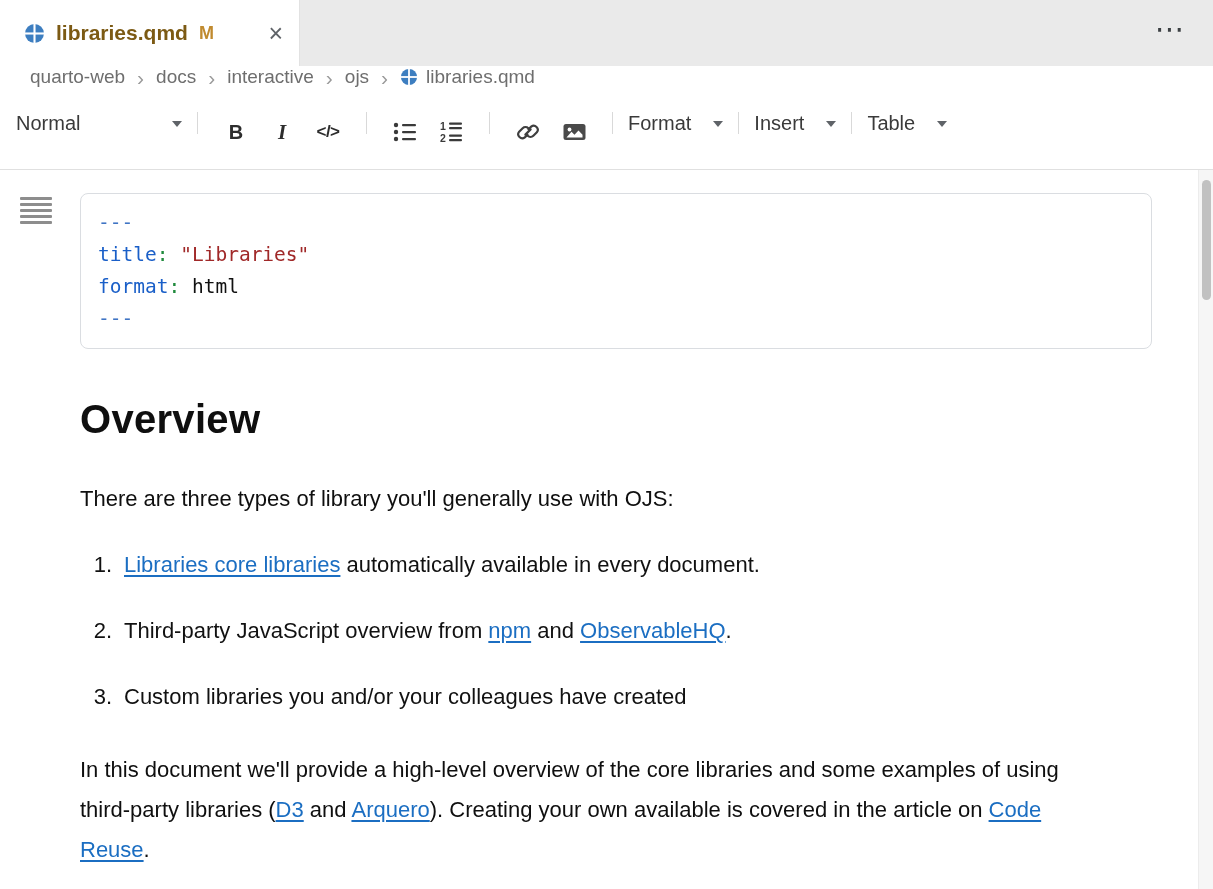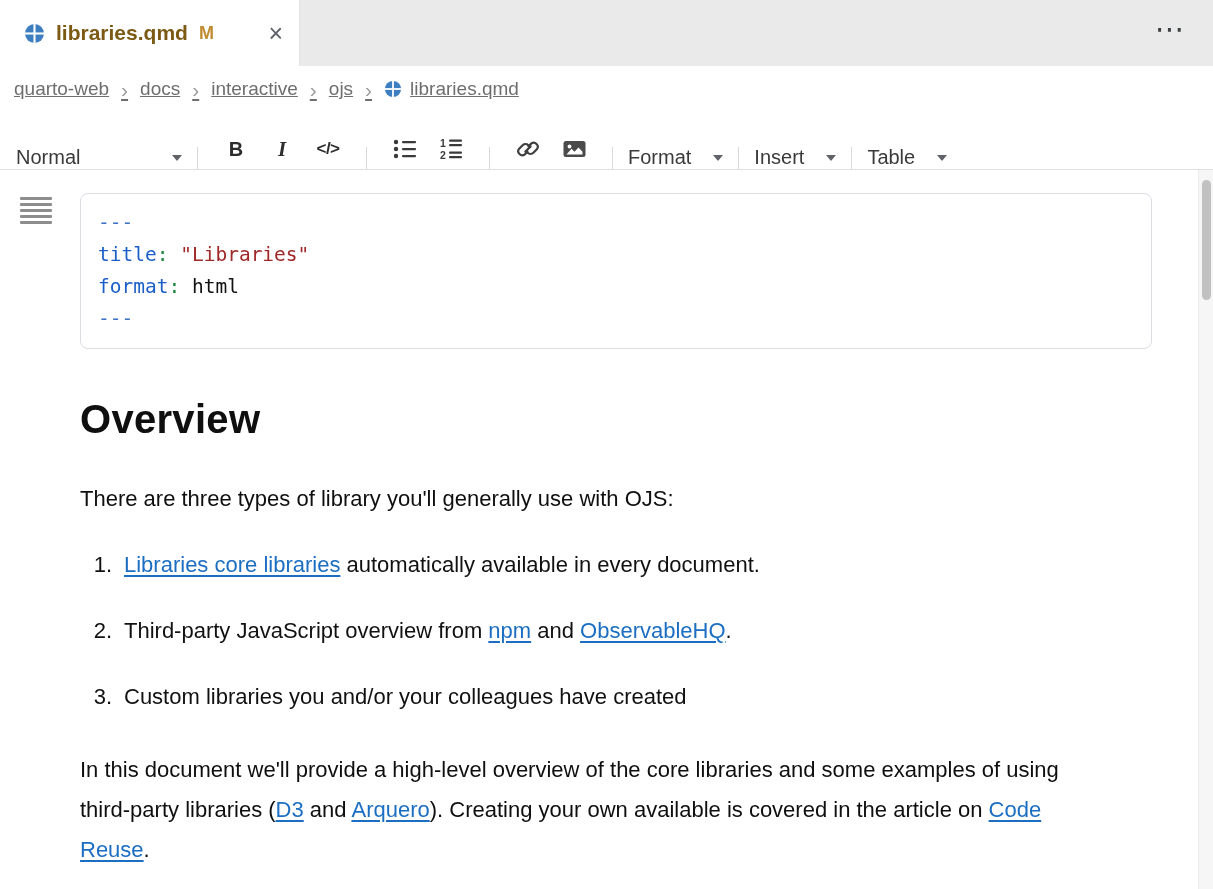--- a/index.html
+++ b/index.html
@@ -11,30 +11,30 @@
   .tab-bar { height: 66px; background: #eaeaea; display: flex; position: relative; }
   .tab { width: 300px; background: #fff; display: flex; align-items: center; gap: 11px;
          padding: 0 16px 0 24px; border-right: 1px solid #e2e2e2; cursor: pointer; }
   .tab-label { font-size: 21px; font-weight: 600; color: #7c5a14; white-space: nowrap; }
   .tab-badge { font-size: 18px; font-weight: 600; color: #c08a2e; }
   .tab-close { margin-left: auto; font-size: 25px; color: #5f6368; line-height: 1; cursor: pointer; }
   .tab-more { position: absolute; right: 28px; top: 12px; font-size: 29px; color: #3c4043;
               letter-spacing: 1px; cursor: pointer; }
 
   
-  .breadcrumb { height: 46px; background: #fff; display: flex; align-items: center;
-                padding-left: 14px; font-size: 19px; color: #6e6e6e; text-decoration: underline; }
+  .breadcrumb { height: 46px; background: #fff; display: flex; align-items: flex-start;
+                padding-left: 30px; font-size: 19px; color: #6e6e6e; }
   .breadcrumb-items { display: flex; align-items: center; gap: 12px; }
   .crumb { display: inline-flex; align-items: center; gap: 8px; cursor: pointer; white-space: nowrap; }
   .crumb svg { width: 18px; height: 18px; display: block; }
   .crumb-sep { color: #9a9a9a; font-size: 21px; line-height: 1; }
 
   
   .toolbar { height: 58px; background: #fff; border-bottom: 1px solid #e0e0e0;
-             display: flex; align-items: flex-end; padding: 0 14px; color: #3a3a3a; }
+             display: flex; align-items: flex-start; padding: 0 14px; color: #3a3a3a; }
   .tb-sep { width: 1px; height: 22px; background: #d9d9d9; margin: 0 15px; flex: none; }
   .dd-normal { display: flex; align-items: center; justify-content: space-between;
                width: 168px; font-size: 20px; cursor: pointer; padding-left: 2px; }
   .chevron { width: 0; height: 0; border-left: 5.5px solid transparent;
              border-right: 5.5px solid transparent; border-top: 6.5px solid #5f6368; flex: none; }
   .tb-btn { width: 46px; height: 40px; display: flex; align-items: center; justify-content: center;
             cursor: pointer; flex: none; }
   .b-icon { font-weight: 800; font-size: 20px; color: #2d2d2d; }
   .i-icon { font-family: "Liberation Serif", serif; font-style: italic; font-weight: 600;
             font-size: 21px; color: #2d2d2d; }

